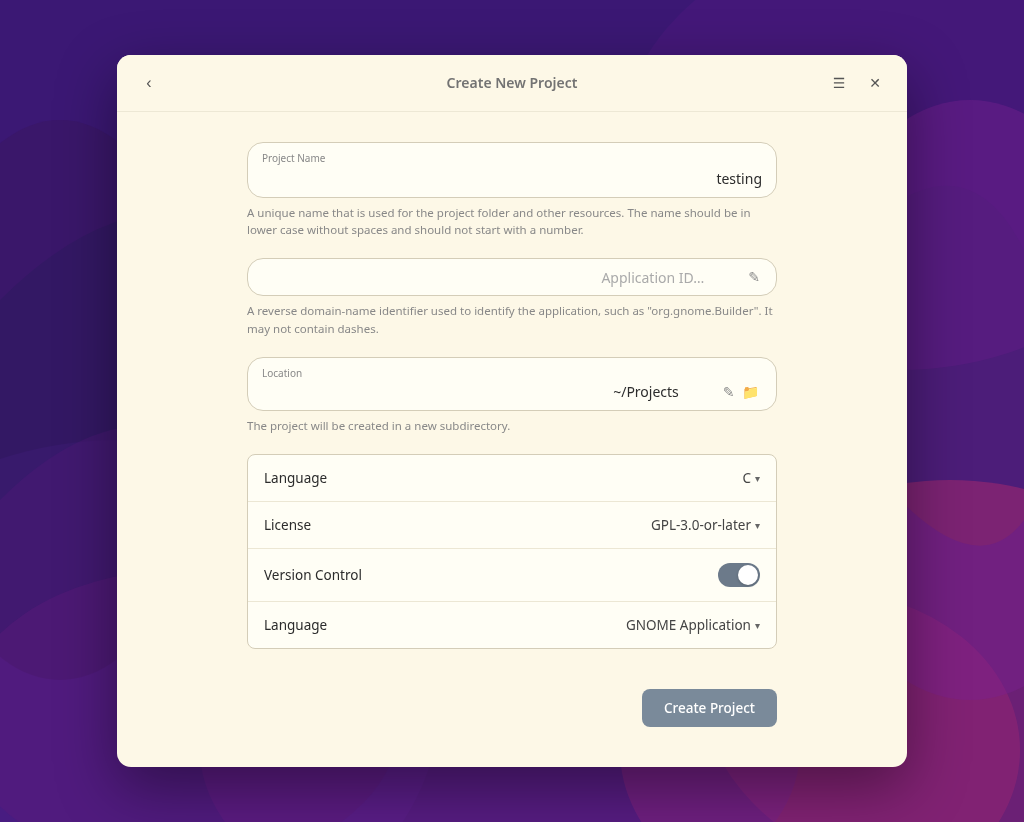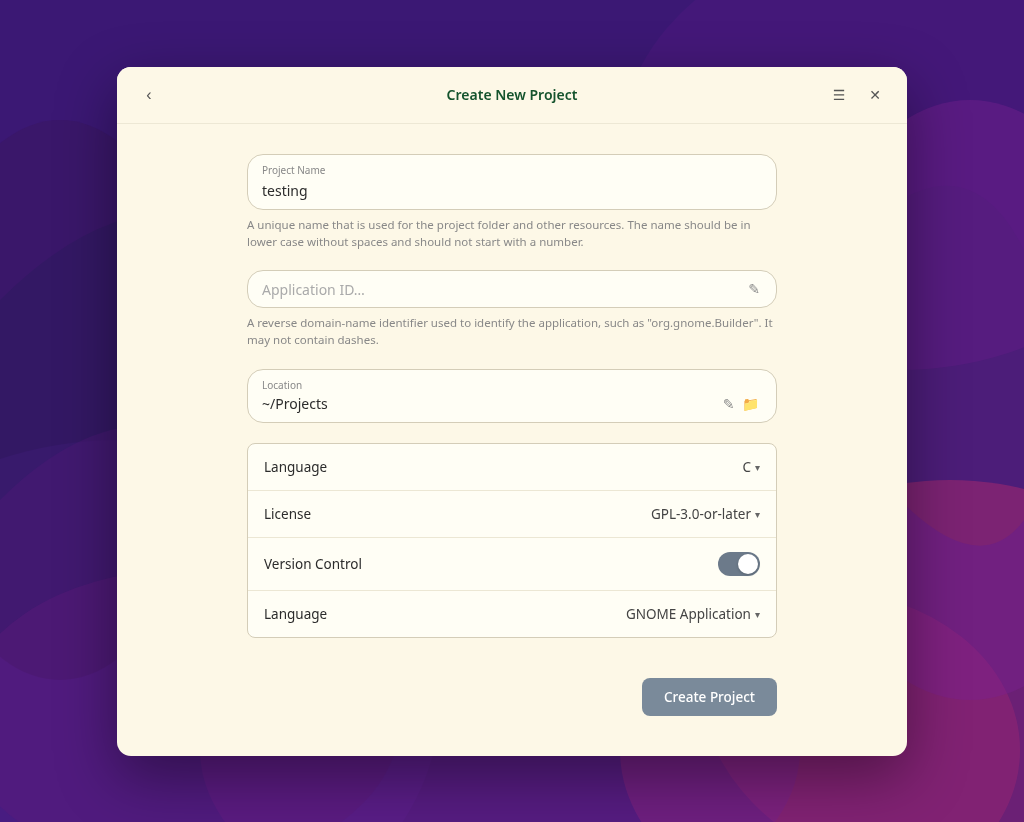--- a/index.html
+++ b/index.html
@@ -70,21 +70,21 @@
       color: #555;
       font-size: 16px;
     }
 
     .titlebar-center {
       position: absolute;
       left: 50%;
       transform: translateX(-50%);
       font-size: 14px;
       font-weight: 600;
-      color: #14532d;
+      color: #737373;
     }
 
     .titlebar-right {
       display: flex;
       align-items: center;
       gap: 8px;
     }
 
     .icon-btn {
       width: 28px;
@@ -126,20 +126,21 @@
     }
 
     .input-field {
       width: 100%;
       border: none;
       background: transparent;
       font-size: 14px;
       color: #2c2c2c;
       outline: none;
       font-family: inherit;
+      text-align: right;
     }
 
     .input-field::placeholder {
       color: #aaa;
     }
 
     .input-with-icon {
       display: flex;
       align-items: center;
       gap: 42px;
@@ -331,20 +332,21 @@
           <div class="location-icons">
             <button class="input-icon-btn">
               <span>✎</span>
             </button>
             <button class="input-icon-btn">
               <span>📁</span>
             </button>
           </div>
         </div>
       </div>
+      <p class="help-text">The project will be created in a new subdirectory.</p>
     </div>
 
     <div class="settings-box">
 
       <div class="settings-row">
         <span class="settings-row-label">Language</span>
         <div class="settings-row-value">
           <span>C</span>
           <span class="dropdown-arrow">▾</span>
         </div>

